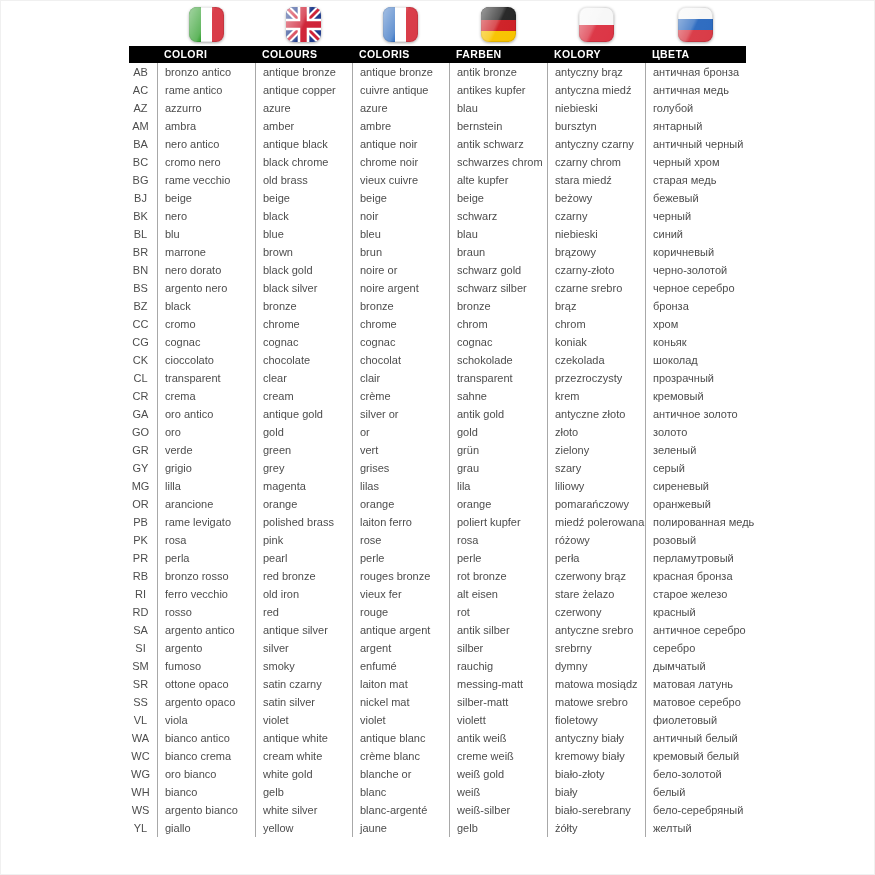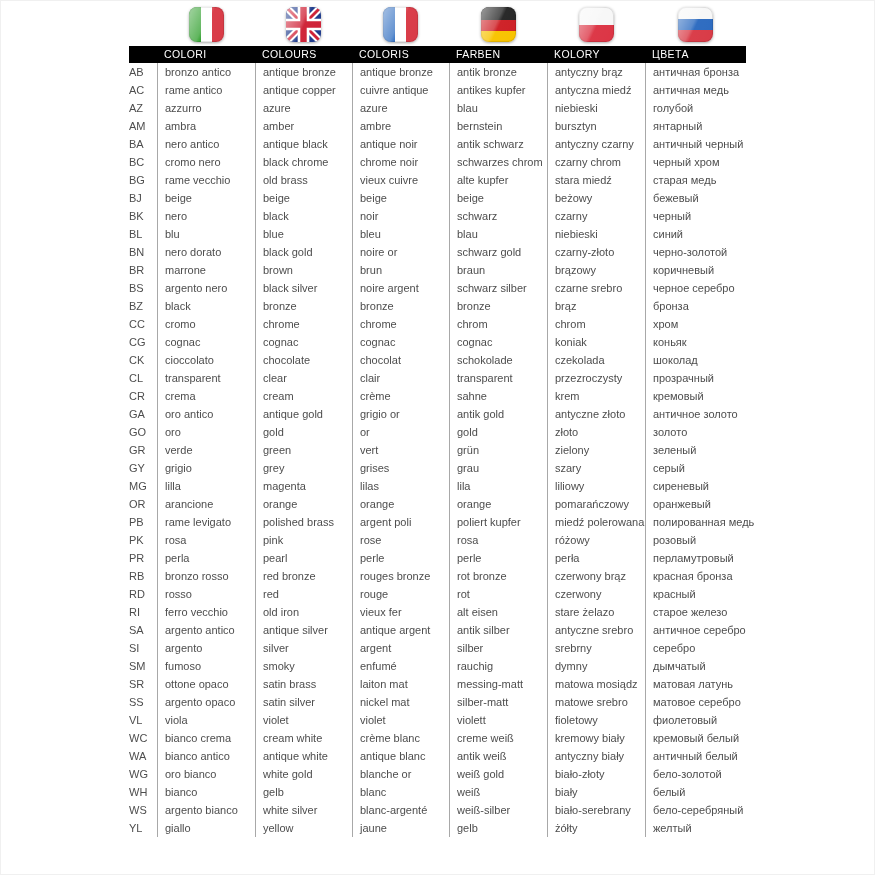--- a/index.html
+++ b/index.html
@@ -55,40 +55,40 @@
   .flag-uk svg  { width: 100%; height: 100%; display: block; }
 
   
   .header-bar {
     background: #000000;
     height: 17px;
   }
   .hcell {
     color: #ffffff;
     font-size: 10.5px;
-    font-weight: normal;
+    font-weight: bold;
     line-height: 17px;
     padding-left: 7px;
     letter-spacing: 0.4px;
     white-space: nowrap;
   }
 
   
   .row { height: 18px; }
   .cell {
     font-size: 11px;
     color: #4d4d4d;
     line-height: 18px;
     white-space: nowrap;
     padding-left: 7px;
   }
   .cell.code {
     padding-left: 0;
     padding-right: 5px;
-    text-align: left;
+    text-align: center;
     color: #4d4d4d;
   }
   .cell.lang { border-left: 1px solid #a8a8a8; }
 </style>
 </head>
 <body>
 
 <div class="page">
   <div class="table-wrap">
 
@@ -238,40 +238,40 @@
     <div class="cell code">BL</div>
     <div class="cell lang">blu</div>
     <div class="cell lang">blue</div>
     <div class="cell lang">bleu</div>
     <div class="cell lang">blau</div>
     <div class="cell lang">niebieski</div>
     <div class="cell lang">синий</div>
   </div>
 
   <div class="grid row">
+    <div class="cell code">BR</div>
+    <div class="cell lang">marrone</div>
+    <div class="cell lang">brown</div>
+    <div class="cell lang">brun</div>
+    <div class="cell lang">braun</div>
+    <div class="cell lang">brązowy</div>
+    <div class="cell lang">коричневый</div>
+  </div>
+
+  <div class="grid row">
     <div class="cell code">BN</div>
     <div class="cell lang">nero dorato</div>
     <div class="cell lang">black gold</div>
     <div class="cell lang">noire or</div>
     <div class="cell lang">schwarz gold</div>
     <div class="cell lang">czarny-złoto</div>
     <div class="cell lang">черно-золотой</div>
   </div>
 
   <div class="grid row">
-    <div class="cell code">BR</div>
-    <div class="cell lang">marrone</div>
-    <div class="cell lang">brown</div>
-    <div class="cell lang">brun</div>
-    <div class="cell lang">braun</div>
-    <div class="cell lang">brązowy</div>
-    <div class="cell lang">коричневый</div>
-  </div>
-
-  <div class="grid row">
     <div class="cell code">BS</div>
     <div class="cell lang">argento nero</div>
     <div class="cell lang">black silver</div>
     <div class="cell lang">noire argent</div>
     <div class="cell lang">schwarz silber</div>
     <div class="cell lang">czarne srebro</div>
     <div class="cell lang">черное серебро</div>
   </div>
 
   <div class="grid row">
@@ -331,21 +331,21 @@
     <div class="cell lang">crème</div>
     <div class="cell lang">sahne</div>
     <div class="cell lang">krem</div>
     <div class="cell lang">кремовый</div>
   </div>
 
   <div class="grid row">
     <div class="cell code">GA</div>
     <div class="cell lang">oro antico</div>
     <div class="cell lang">antique gold</div>
-    <div class="cell lang">grigio or</div>
+    <div class="cell lang">silver or</div>
     <div class="cell lang">antik gold</div>
     <div class="cell lang">antyczne złoto</div>
     <div class="cell lang">античное золото</div>
   </div>
 
   <div class="grid row">
     <div class="cell code">GO</div>
     <div class="cell lang">oro</div>
     <div class="cell lang">gold</div>
     <div class="cell lang">or</div>
@@ -391,21 +391,21 @@
     <div class="cell lang">orange</div>
     <div class="cell lang">orange</div>
     <div class="cell lang">pomarańczowy</div>
     <div class="cell lang">оранжевый</div>
   </div>
 
   <div class="grid row">
     <div class="cell code">PB</div>
     <div class="cell lang">rame levigato</div>
     <div class="cell lang">polished brass</div>
-    <div class="cell lang">argent poli</div>
+    <div class="cell lang">laiton ferro</div>
     <div class="cell lang">poliert kupfer</div>
     <div class="cell lang">miedź polerowana</div>
     <div class="cell lang">полированная медь</div>
   </div>
 
   <div class="grid row">
     <div class="cell code">PK</div>
     <div class="cell lang">rosa</div>
     <div class="cell lang">pink</div>
     <div class="cell lang">rose</div>
@@ -428,40 +428,40 @@
     <div class="cell code">RB</div>
     <div class="cell lang">bronzo rosso</div>
     <div class="cell lang">red bronze</div>
     <div class="cell lang">rouges bronze</div>
     <div class="cell lang">rot bronze</div>
     <div class="cell lang">czerwony brąz</div>
     <div class="cell lang">красная бронза</div>
   </div>
 
   <div class="grid row">
+    <div class="cell code">RI</div>
+    <div class="cell lang">ferro vecchio</div>
+    <div class="cell lang">old iron</div>
+    <div class="cell lang">vieux fer</div>
+    <div class="cell lang">alt eisen</div>
+    <div class="cell lang">stare żelazo</div>
+    <div class="cell lang">старое железо</div>
+  </div>
+
+  <div class="grid row">
     <div class="cell code">RD</div>
     <div class="cell lang">rosso</div>
     <div class="cell lang">red</div>
     <div class="cell lang">rouge</div>
     <div class="cell lang">rot</div>
     <div class="cell lang">czerwony</div>
     <div class="cell lang">красный</div>
   </div>
 
   <div class="grid row">
-    <div class="cell code">RI</div>
-    <div class="cell lang">ferro vecchio</div>
-    <div class="cell lang">old iron</div>
-    <div class="cell lang">vieux fer</div>
-    <div class="cell lang">alt eisen</div>
-    <div class="cell lang">stare żelazo</div>
-    <div class="cell lang">старое железо</div>
-  </div>
-
-  <div class="grid row">
     <div class="cell code">SA</div>
     <div class="cell lang">argento antico</div>
     <div class="cell lang">antique silver</div>
     <div class="cell lang">antique argent</div>
     <div class="cell lang">antik silber</div>
     <div class="cell lang">antyczne srebro</div>
     <div class="cell lang">античное серебро</div>
   </div>
 
 
@@ -482,21 +482,21 @@
     <div class="cell lang">smoky</div>
     <div class="cell lang">enfumé</div>
     <div class="cell lang">rauchig</div>
     <div class="cell lang">dymny</div>
     <div class="cell lang">дымчатый</div>
   </div>
 
   <div class="grid row">
     <div class="cell code">SR</div>
     <div class="cell lang">ottone opaco</div>
-    <div class="cell lang">satin brass</div>
+    <div class="cell lang">satin czarny</div>
     <div class="cell lang">laiton mat</div>
     <div class="cell lang">messing-matt</div>
     <div class="cell lang">matowa mosiądz</div>
     <div class="cell lang">матовая латунь</div>
   </div>
 
   <div class="grid row">
     <div class="cell code">SS</div>
     <div class="cell lang">argento opaco</div>
     <div class="cell lang">satin silver</div>
@@ -510,40 +510,40 @@
     <div class="cell code">VL</div>
     <div class="cell lang">viola</div>
     <div class="cell lang">violet</div>
     <div class="cell lang">violet</div>
     <div class="cell lang">violett</div>
     <div class="cell lang">fioletowy</div>
     <div class="cell lang">фиолетовый</div>
   </div>
 
   <div class="grid row">
+    <div class="cell code">WA</div>
+    <div class="cell lang">bianco antico</div>
+    <div class="cell lang">antique white</div>
+    <div class="cell lang">antique blanc</div>
+    <div class="cell lang">antik weiß</div>
+    <div class="cell lang">antyczny biały</div>
+    <div class="cell lang">античный белый</div>
+  </div>
+
+  <div class="grid row">
     <div class="cell code">WC</div>
     <div class="cell lang">bianco crema</div>
     <div class="cell lang">cream white</div>
     <div class="cell lang">crème blanc</div>
     <div class="cell lang">creme weiß</div>
     <div class="cell lang">kremowy biały</div>
     <div class="cell lang">кремовый белый</div>
   </div>
 
   <div class="grid row">
-    <div class="cell code">WA</div>
-    <div class="cell lang">bianco antico</div>
-    <div class="cell lang">antique white</div>
-    <div class="cell lang">antique blanc</div>
-    <div class="cell lang">antik weiß</div>
-    <div class="cell lang">antyczny biały</div>
-    <div class="cell lang">античный белый</div>
-  </div>
-
-  <div class="grid row">
     <div class="cell code">WG</div>
     <div class="cell lang">oro bianco</div>
     <div class="cell lang">white gold</div>
     <div class="cell lang">blanche or</div>
     <div class="cell lang">weiß gold</div>
     <div class="cell lang">biało-złoty</div>
     <div class="cell lang">бело-золотой</div>
   </div>
 
   <div class="grid row">

